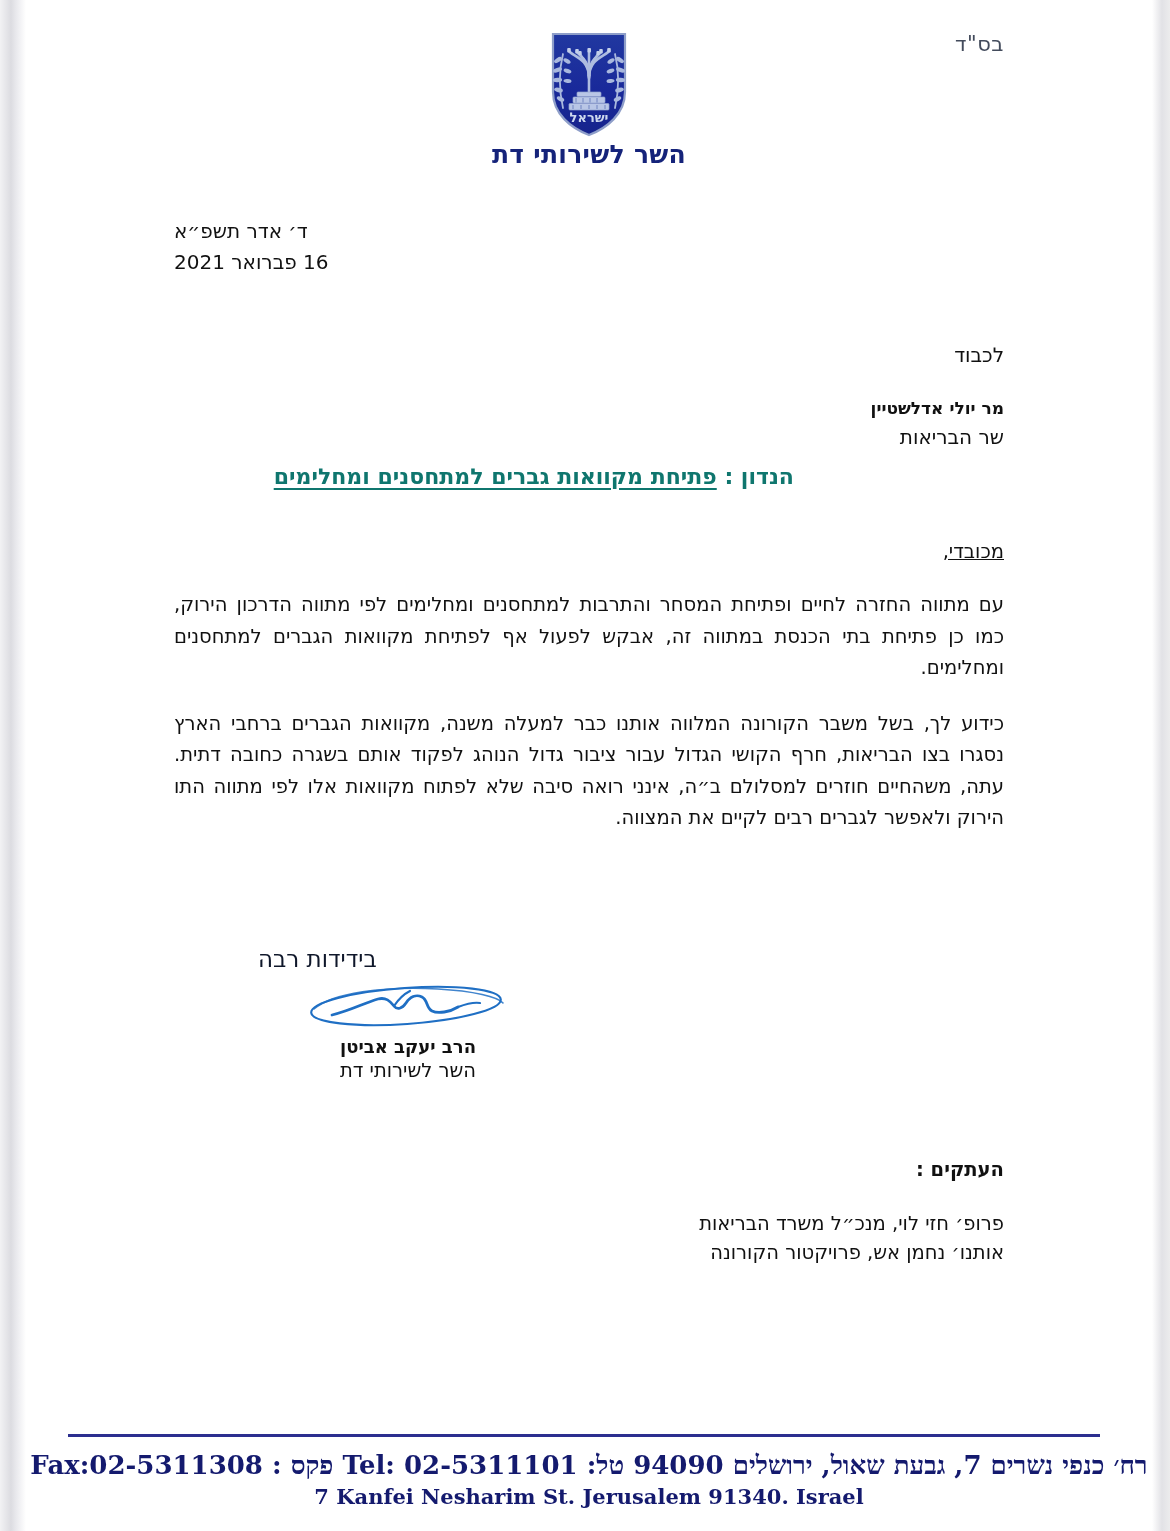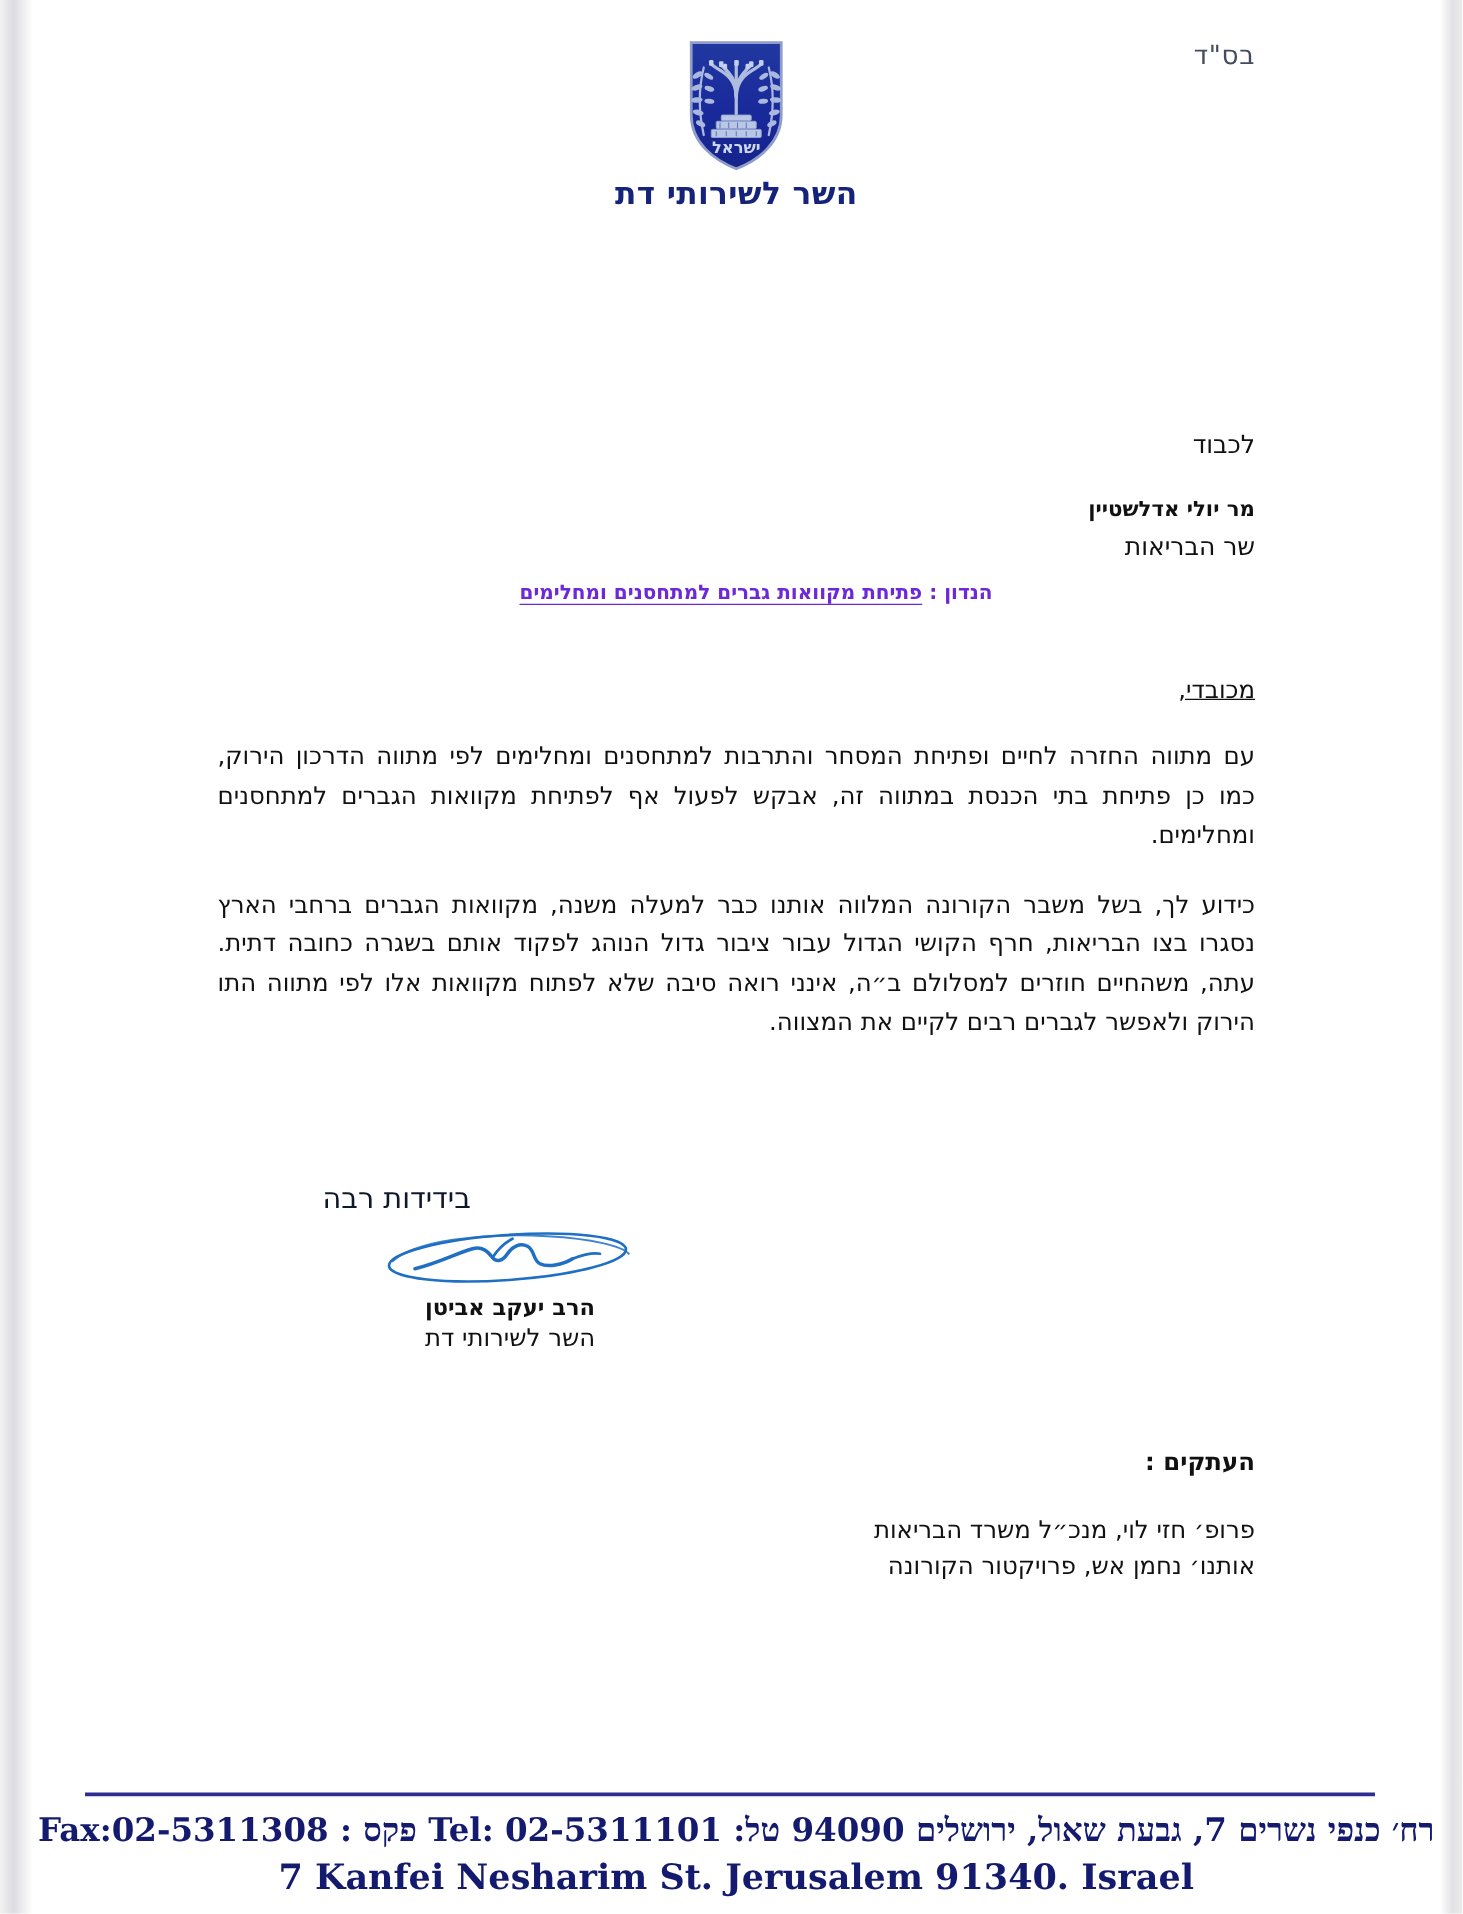--- a/index.html
+++ b/index.html
@@ -98,23 +98,23 @@
   }
   .addressee .to { margin-bottom: 26px; }
   .addressee .name { font-weight: bold; font-size: 17px; }
   .addressee .role { font-weight: normal; }
 
   
   .subject {
     position: absolute;
     top: 464px;
     right: 358px;
-    font-size: 16px;
-    font-weight: bold;
-    color: #6d28d9;
+    font-size: 22px;
+    font-weight: bold;
+    color: #0f766e;
   }
   .subject .label { text-decoration: none; }
   .subject .text { text-decoration: underline; text-underline-offset: 4px; }
 
   
   .body-area {
     position: absolute;
     top: 540px;
     right: 148px;
     width: 830px;
@@ -194,21 +194,21 @@
     position: absolute;
     top: 1448px;
     left: 0; right: 0;
     text-align: center;
     font-family: "DejaVu Serif", "Liberation Serif", serif;
     color: #141a6e;
     font-weight: bold;
     line-height: 1.35;
   }
   .footer-line1 { font-size: 26px; direction: rtl; }
-  .footer-line2 { font-size: 28px; direction: ltr; }
+  .footer-line2 { font-size: 21px; direction: ltr; }
 </style>
 </head>
 <body>
 
 <div class="edge-left"></div>
 <div class="edge-right"></div>
 
 <div class="page">
 
   <div class="bsd">בס"ד</div>
@@ -291,20 +291,24 @@
         <ellipse cx="63.5" cy="41" rx="4" ry="2" transform="rotate(-18 63.5 41)"></ellipse>
         <ellipse cx="63.5" cy="51" rx="4" ry="2" transform="rotate(-6 63.5 51)"></ellipse>
       </g>
 
       <text x="42" y="92" text-anchor="middle" fill="#cdd8ee" font-family="DejaVu Sans, Liberation Sans, sans-serif" font-size="13" font-weight="bold">ישראל</text>
     </svg>
   </div>
 
   <div class="ministry-title">השר לשירותי דת</div>
 
+  <div class="date-block">
+    <div>ד׳ אדר תשפ״א</div>
+    <div>16 פברואר 2021</div>
+  </div>
 
   <div class="addressee">
     <div class="to">לכבוד</div>
     <div class="name">מר יולי אדלשטיין</div>
     <div class="role">שר הבריאות</div>
   </div>
 
   <div class="subject">
     <span class="label">הנדון : </span><span class="text">פתיחת מקוואות גברים למתחסנים ומחלימים</span>
   </div>

